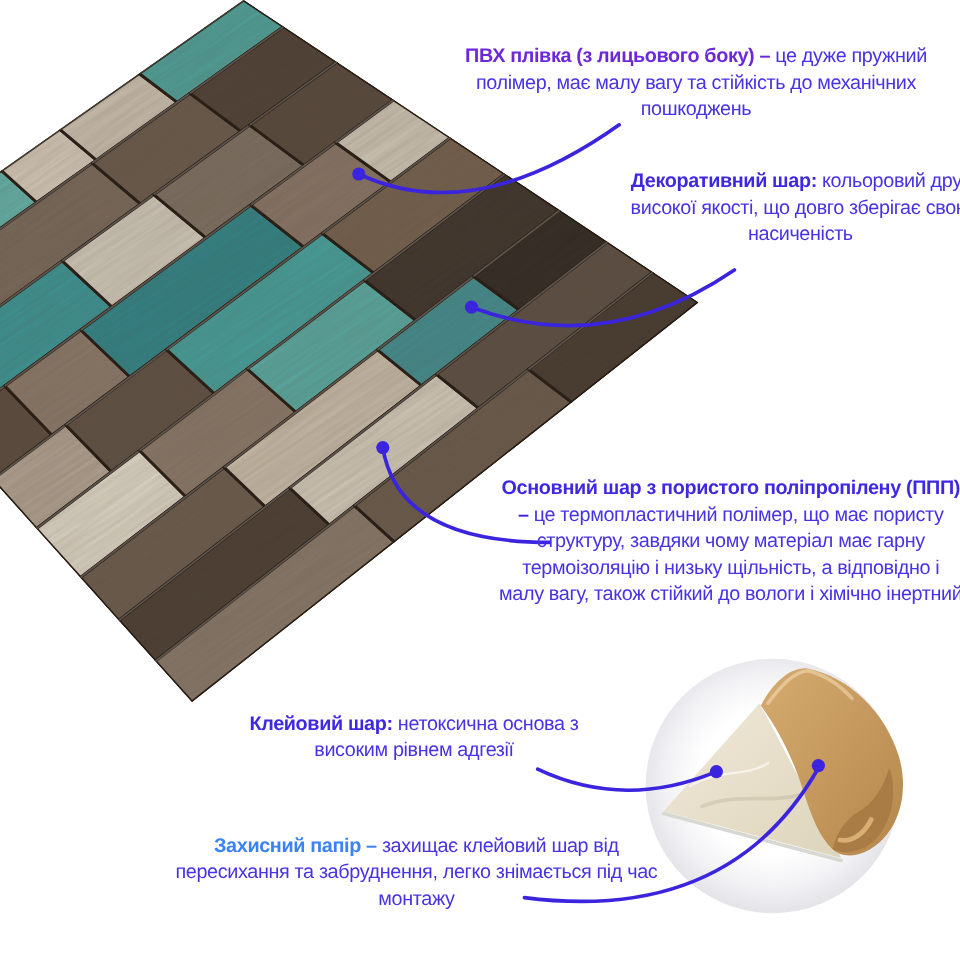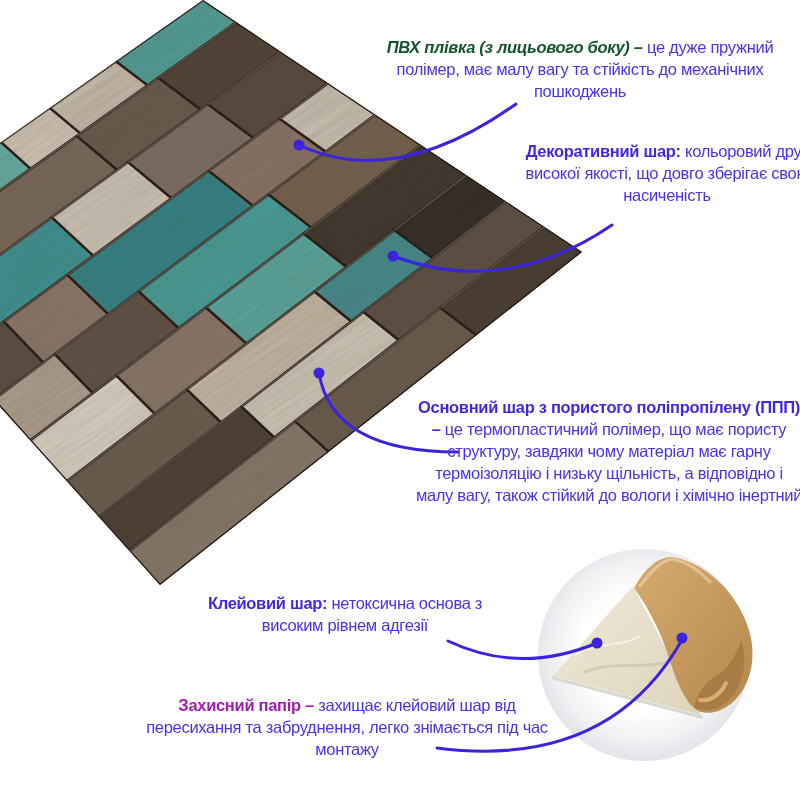--- a/index.html
+++ b/index.html
@@ -141,18 +141,18 @@
         <circle cx="393" cy="256" r="5.5" fill="#3b24de"></circle>
         <path d="M319 373 Q332 452 458 452" fill="none" stroke="#3b24de" stroke-width="3" stroke-linecap="round"></path>
         <circle cx="319" cy="373" r="5.5" fill="#3b24de"></circle>
         <path d="M448 641 Q520 675 597 643" fill="none" stroke="#3b24de" stroke-width="3" stroke-linecap="round"></path>
         <circle cx="597" cy="643" r="5.5" fill="#3b24de"></circle>
         <path d="M437 748 Q608 770 682 640" fill="none" stroke="#3b24de" stroke-width="3" stroke-linecap="round"></path>
         <circle cx="682" cy="638" r="5.5" fill="#3b24de"></circle>
       </g>
   </svg>
 
-  <div class="ann a1" style="color: rgb(71, 51, 229);"><b style="color: #14532d; font-style: italic;">ПВХ плівка (з лицьового боку) – </b><span>це дуже пружний полімер, має малу вагу та стійкість до механічних пошкоджень</span></div>
+  <div class="ann a1" style="color: rgb(71, 51, 229);"><b style="color: #6d28d9;">ПВХ плівка (з лицьового боку) – </b><span>це дуже пружний полімер, має малу вагу та стійкість до механічних пошкоджень</span></div>
   <div class="ann a2" style="color: rgb(71, 51, 229);"><b style="color: rgb(63, 40, 226);">Декоративний шар: </b><span>кольоровий друк високої якості, що довго зберігає свою насиченість</span></div>
   <div class="ann a3" style="color: rgb(71, 51, 229);"><b style="color: rgb(63, 40, 226);">Основний шар з пористого поліпропілену (ППП) – </b><span>це термопластичний полімер, що має пористу структуру, завдяки чому матеріал має гарну термоізоляцію і низьку щільність, а відповідно і малу вагу, також стійкий до вологи і хімічно інертний</span></div>
   <div class="ann a4" style="color: rgb(71, 51, 229);"><b style="color: rgb(63, 40, 226);">Клейовий шар: </b><span>нетоксична основа з високим рівнем адгезії</span></div>
-  <div class="ann a5" style="color: rgb(71, 51, 229);"><b style="color: #a21caf;">Захисний папір – </b><span>захищає клейовий шар від пересихання та забруднення, легко знімається під час монтажу</span></div>
+  <div class="ann a5" style="color: rgb(71, 51, 229);"><b style="color: #3b82f6;">Захисний папір – </b><span>захищає клейовий шар від пересихання та забруднення, легко знімається під час монтажу</span></div>
 </div>
 
 </body></html>

